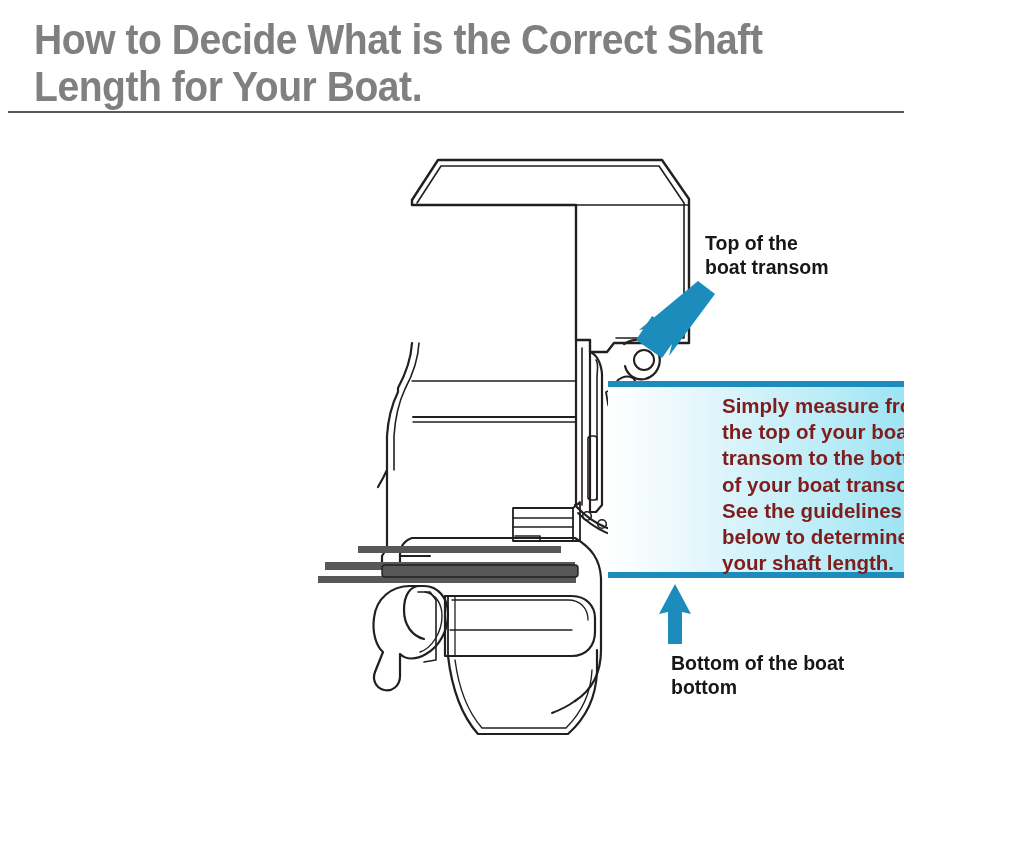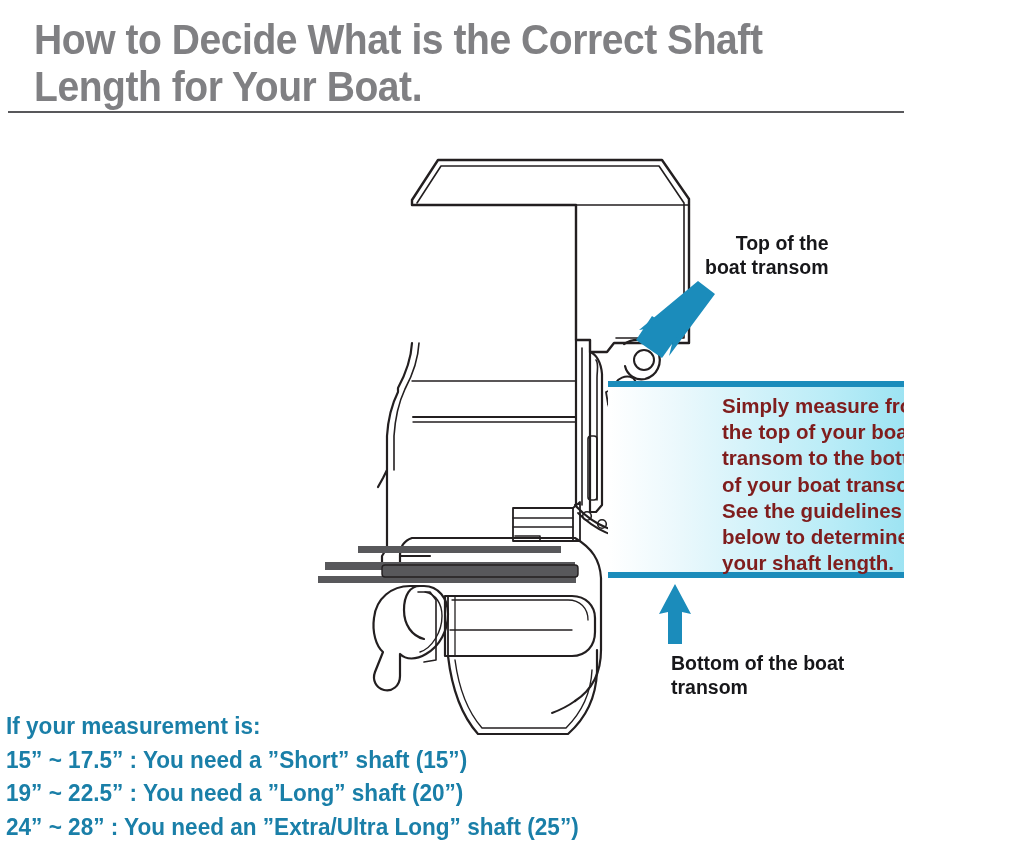--- a/index.html
+++ b/index.html
@@ -94,21 +94,20 @@
     font-family: "Liberation Sans", sans-serif;
     font-weight: bold;
     font-size: 19.5px;
     line-height: 24px;
     color: #17171a;
     white-space: pre-line;
   }
   #label-top {
     left: 705px;
     top: 231px;
-    text-align: right;
   }
   #label-bottom {
     left: 671px;
     top: 651px;
   }
 
   
   #guidelines {
     position: absolute;
     left: 6px;
@@ -276,22 +275,16 @@
     </g>
 
     <g fill="#1b8cbb" stroke="none">
       <polygon points="675,584 691,614 682,612 682,644 668,644 668,612 659,614"></polygon>
     </g>
   </svg>
 
   <div class="annot" id="label-top">Top of the
 boat transom</div>
 
-  <div class="annot" id="label-bottom">Bottom of the boat transom</div>
-
-  <div id="guidelines">
-    <div class="guide-line">If your measurement is:</div>
-    <div class="guide-line">15” ~ 17.5” : You need a ”Short” shaft (15”)</div>
-    <div class="guide-line">19” ~ 22.5” : You need a ”Long” shaft (20”)</div>
-    <div class="guide-line">24” ~ 28” : You need an ”Extra/Ultra Long” shaft (25”)</div>
-  </div>
+  <div class="annot" id="label-bottom">Bottom of the boat bottom</div>
+
 
 </div>
 
 </body></html>

